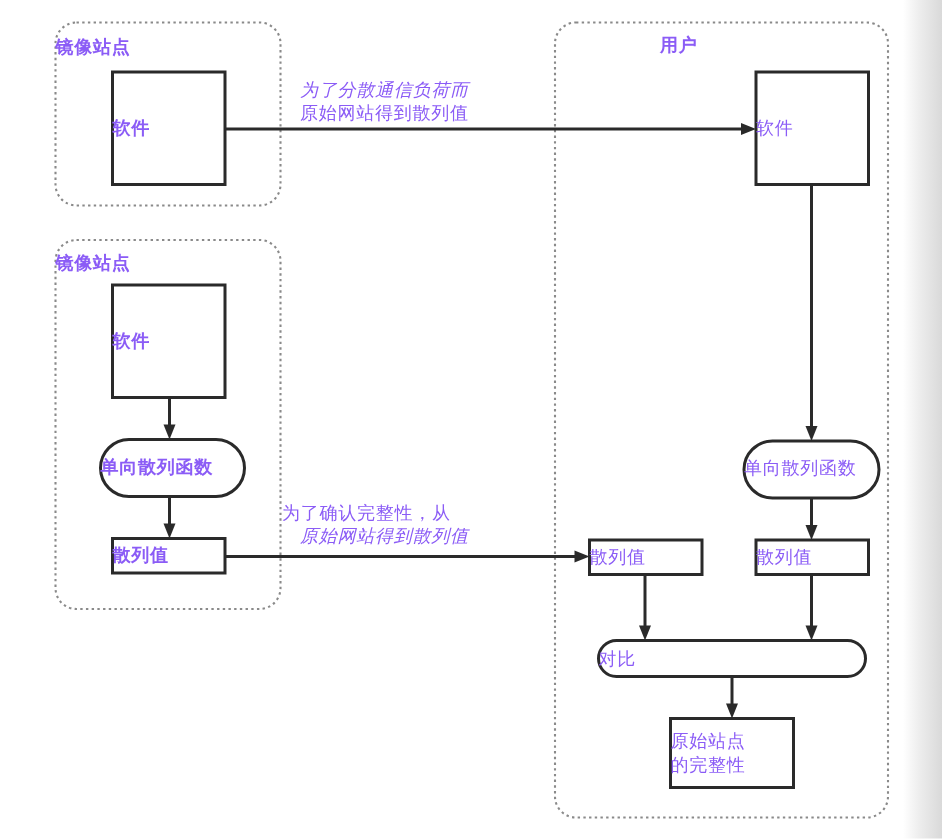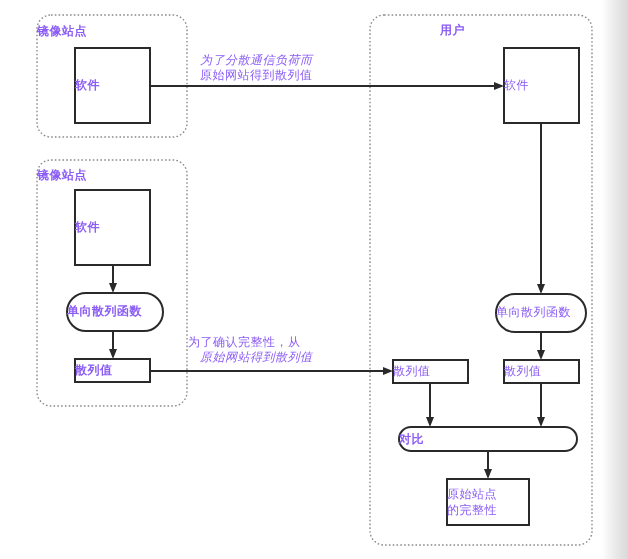--- a/index.html
+++ b/index.html
@@ -89,20 +89,20 @@
 
 <div class="lbl title" style="left:75px; top:78px; width:75px;">软件</div>
 <div class="lbl title" style="left:75px; top:220px; width:75px;">软件</div>
 <div class="lbl title" style="left:67px; top:304px; width:96px;">单向散列函数</div>
 <div class="lbl title" style="left:75px; top:363px; width:75px;">散列值</div>
 
 <div class="lbl" style="left:504px; top:78px; width:75px;">软件</div>
 <div class="lbl" style="left:496px; top:305px; width:90px;">单向散列函数</div>
 <div class="lbl" style="left:393px; top:364px; width:75px;">散列值</div>
 <div class="lbl" style="left:504px; top:364px; width:75px;">散列值</div>
-<div class="lbl" style="left:399px; top:432px; width:178px;font-weight:bold;">对比</div>
+<div class="lbl" style="left:399px; top:432px; width:178px;">对比</div>
 <div class="lbl" style="left:447px; top:487px; width:82px;">原始站点</div>
 <div class="lbl" style="left:447px; top:503px; width:78px;">的完整性</div>
 
 <div class="lbl" style="left:200px; top:53px; width:170px;font-style:italic;">为了分散通信负荷而</div>
 <div class="lbl" style="left:200px; top:68px; width:170px;">原始网站得到散列值</div>
 <div class="lbl" style="left:188px; top:335px; width:170px;">为了确认完整性，从</div>
 <div class="lbl" style="left:200px; top:350px; width:170px;font-style:italic;">原始网站得到散列值</div>
 
 </body></html>

